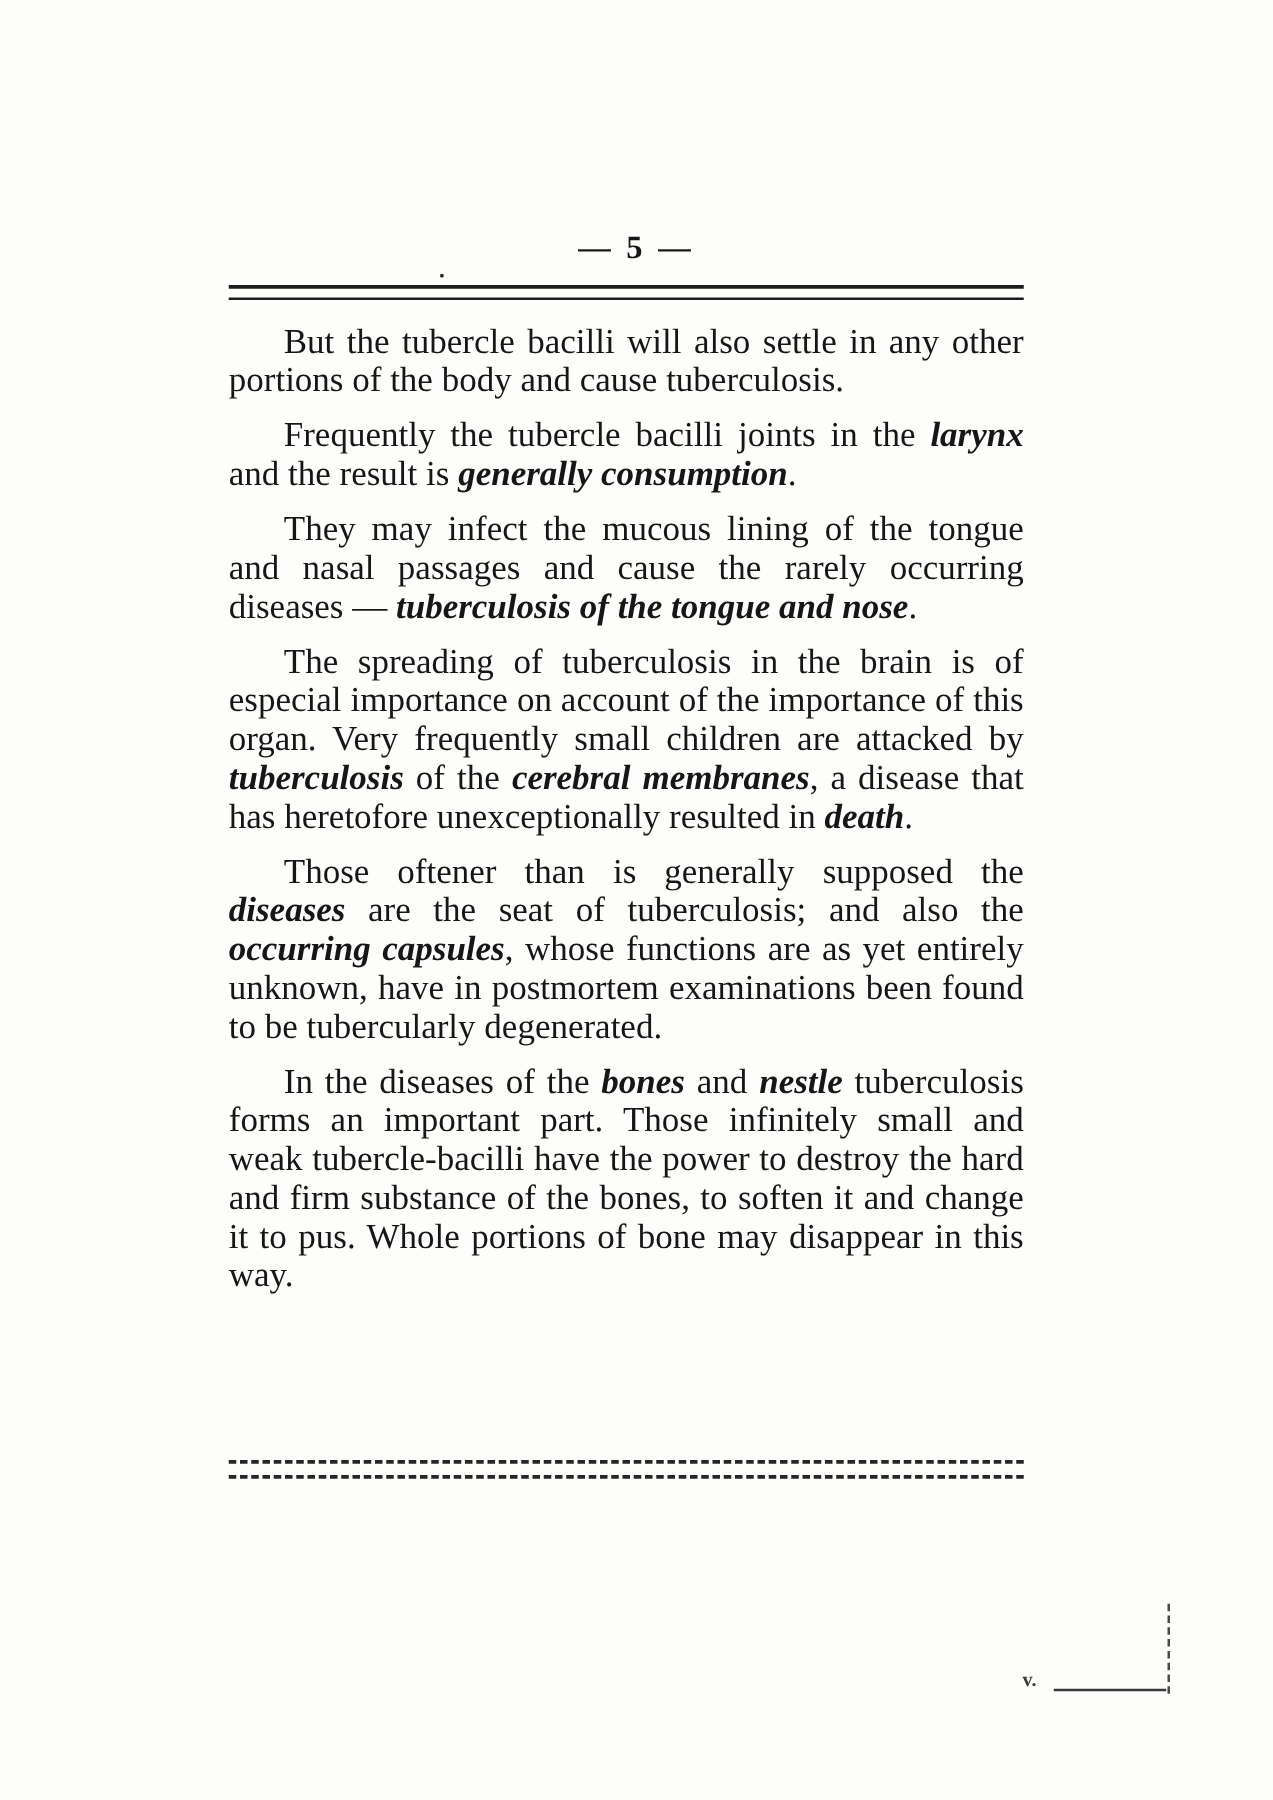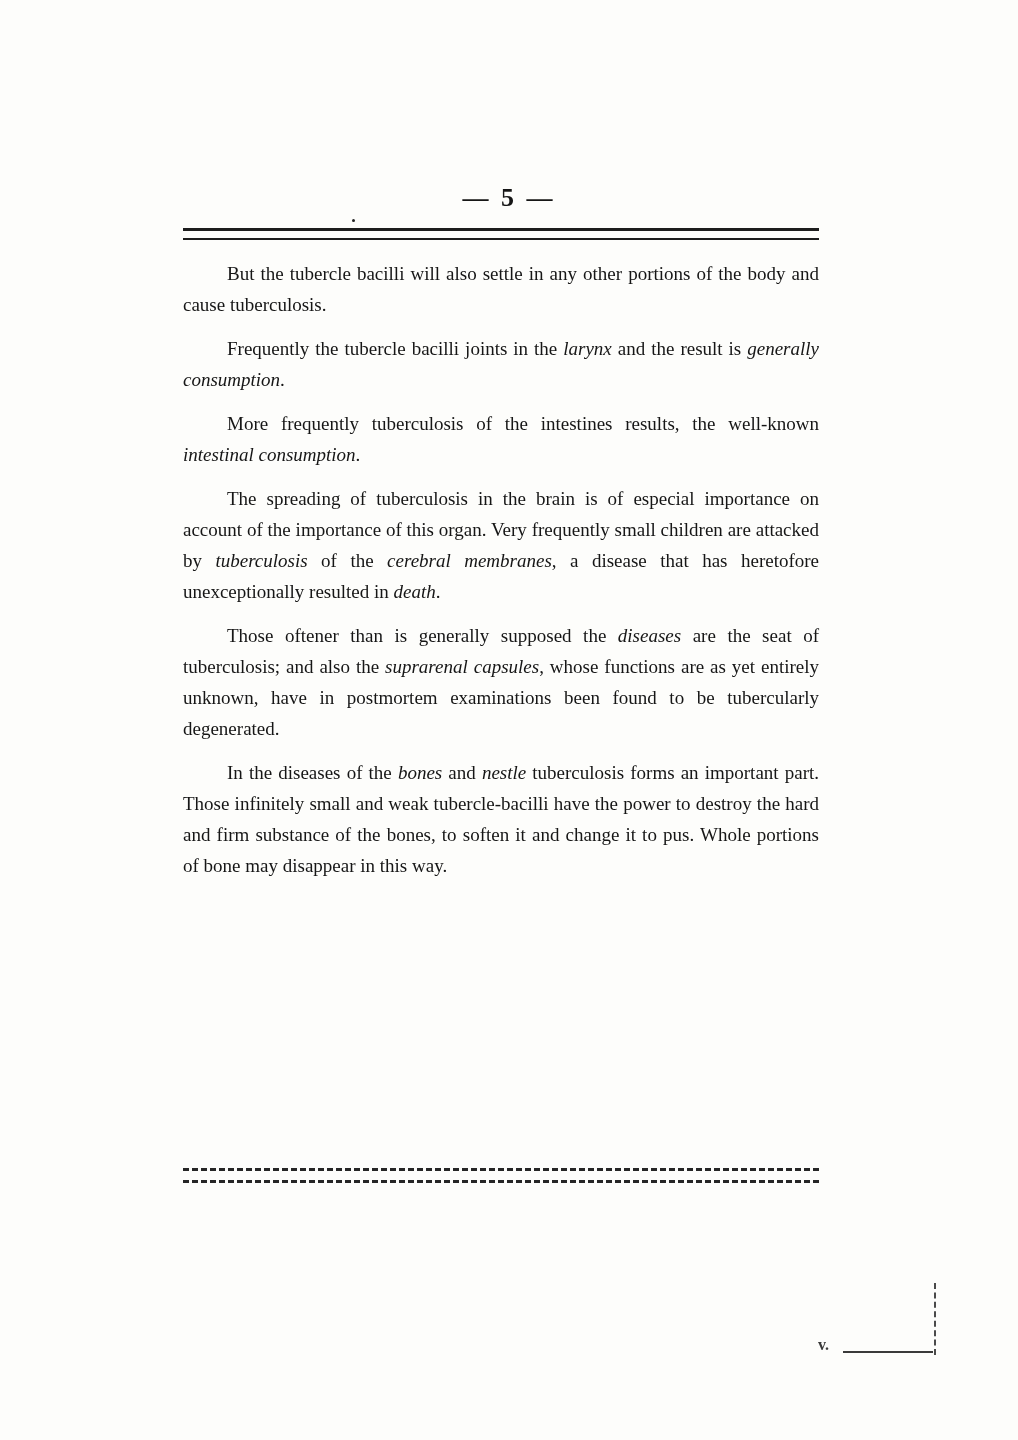--- a/index.html
+++ b/index.html
@@ -46,26 +46,26 @@
   }
   .content {
     position: absolute;
     top: 258px;
     left: 183px;
     width: 636px;
   }
   .para {
     margin: 0 0 13px 0;
     text-indent: 44px;
-    font-size: 19px;
+    font-size: 28px;
     line-height: 31px;
     text-align: justify;
   }
   .emph {
-    font-weight: normal;
+    font-weight: bold;
     font-style: italic;
   }
   .bottom-rule {
     position: absolute;
     top: 1168px;
     left: 183px;
     width: 636px;
     height: 9px;
     border-top: 3px dashed #262626;
     border-bottom: 3px dashed #262626;
@@ -101,23 +101,23 @@
   <div class="page-number">— 5 —</div>
 
   <div class="rule-dot"></div>
 
   <div class="top-rule"></div>
 
   <div class="content">
 
   <p class="para"><span>But the tubercle bacilli will also settle in any other portions of the body and cause tuberculosis.</span></p>
       <p class="para"><span>Frequently the tubercle bacilli joints in the </span><span class="emph">larynx</span><span> and the result is </span><span class="emph">generally consumption</span><span>.</span></p>
-      <p class="para"><span>More frequently tuberculosis of the intestines results, the well-known </span><span class="emph">intestinal consumption</span><span>.</span></p>
+      <p class="para"><span>They may infect the mucous lining of the tongue and nasal passages and cause the rarely occurring diseases — </span><span class="emph">tuberculosis of the tongue and nose</span><span>.</span></p>
       <p class="para"><span>The spreading of tuberculosis in the brain is of especial importance on account of the importance of this organ.  Very frequently small children are attacked by </span><span class="emph">tuberculosis</span><span> of the </span><span class="emph">cerebral membranes</span><span>, a disease that has heretofore unexceptionally resulted in </span><span class="emph">death</span><span>.</span></p>
-      <p class="para"><span>Those oftener than is generally supposed the </span><span class="emph">diseases</span><span> are the seat of tuberculosis; and also the </span><span class="emph">suprarenal capsules</span><span>, whose functions are as yet entirely unknown, have in postmortem examinations been found to be tubercularly degenerated.</span></p>
+      <p class="para"><span>Those oftener than is generally supposed the </span><span class="emph">diseases</span><span> are the seat of tuberculosis; and also the </span><span class="emph">occurring capsules</span><span>, whose functions are as yet entirely unknown, have in postmortem examinations been found to be tubercularly degenerated.</span></p>
       <p class="para"><span>In the diseases of the </span><span class="emph">bones</span><span> and </span><span class="emph">nestle</span><span> tuberculosis forms an important part.  Those infinitely small and weak tubercle-bacilli have the power to destroy the hard and firm substance of the bones, to soften it and change it to pus.  Whole portions of bone may disappear in this way.</span></p>
     </div>
 
   <div class="bottom-rule"></div>
 
   <div class="corner-vline"></div>
 
   <div class="corner-mark">v.</div>
 
   <div class="corner-hline"></div>

